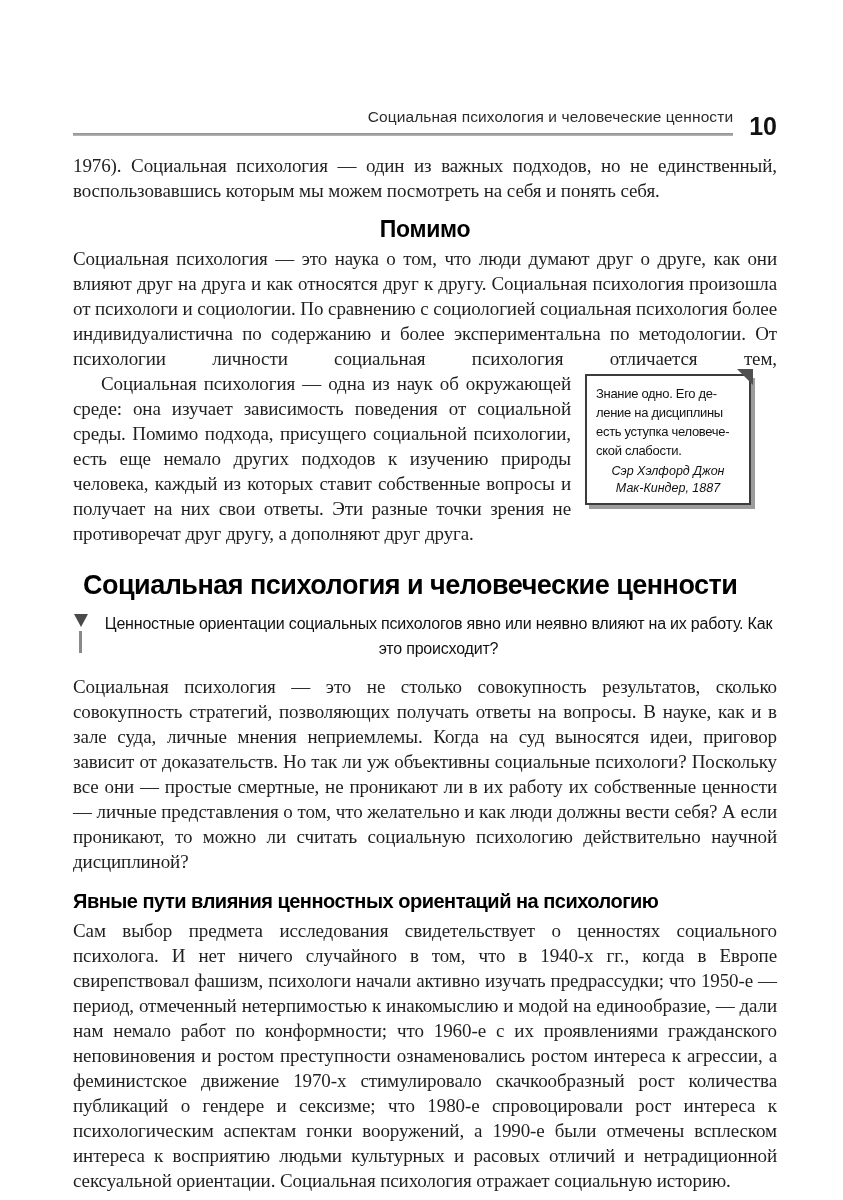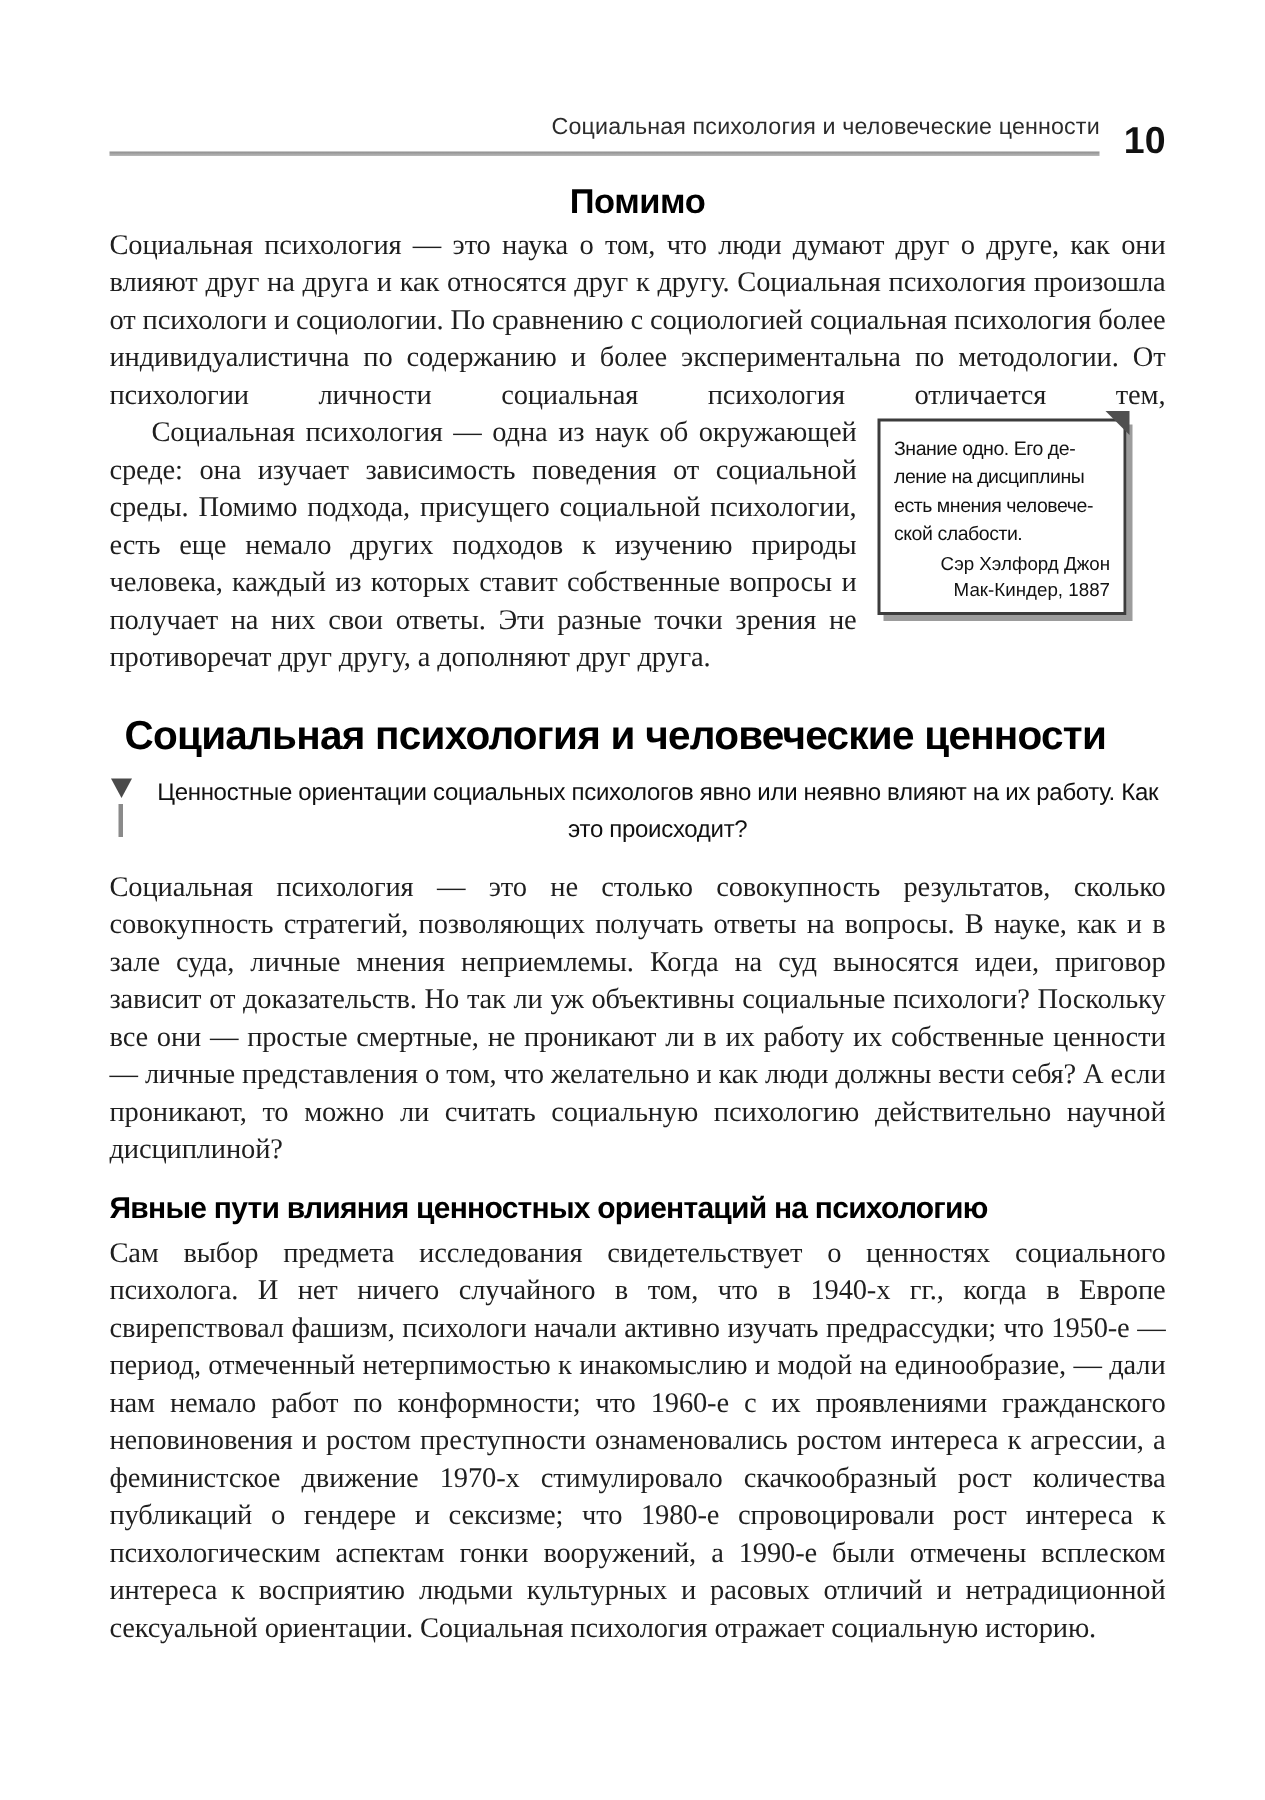--- a/index.html
+++ b/index.html
@@ -6,21 +6,21 @@
   body {
     width: 843px; height: 1200px;
     background: #ffffff;
     overflow: hidden;
     font-family: "Liberation Serif", serif;
     color: #1f1f1f;
   }
   .page {
     box-sizing: border-box;
     width: 843px; height: 880px;
-    padding: 76px 66px 0 73px;
+    padding: 108px 66px 0 73px;
   }
   
   .header { display: flex; align-items: flex-end; }
   .header-left { flex: 1 1 auto; min-width: 0; }
   .running-title {
     display: block;
     text-align: right;
     font-family: "Liberation Sans", sans-serif;
     font-size: 15.5px;
     color: #2c2c2c;
@@ -89,21 +89,22 @@
     font-size: 13px;
     line-height: 19px;
     letter-spacing: -0.3px;
     color: #111;
     white-space: pre-line;
   }
   .quote-attribution {
     margin: 3px 0 0 0;
     font-size: 12.5px;
     line-height: 17px;
-    text-align: right;
+    font-style: italic;
+    text-align: center;
     color: #111;
     white-space: pre-line;
   }
   
   .section-heading {
     clear: both;
     font-family: "Liberation Sans", sans-serif;
     font-size: 27px;
     font-weight: bold;
     color: #000;
@@ -152,31 +153,32 @@
   <header class="header">
     <div class="header-left">
       <span class="running-title">Социальная психология и человеческие ценности</span>
       <div class="header-rule"></div>
     </div>
     <span class="page-number">10</span>
   </header>
 
   <main class="content">
 
+    <p class="body-text">1976). Социальная психология — один из важных подходов, но не единственный, воспользовавшись которым мы можем посмотреть на себя и понять себя.</p>
 
     <h2 class="summary-heading">Помимо</h2>
 
     <p class="body-text last-justify">Социальная психология — это наука о том, что люди думают друг о друге, как они влияют друг на друга и как относятся друг к другу. Социальная психология произошла от психологи и социологии. По сравнению с социологией социальная психология более индивидуалистична по содержанию и более экспериментальна по методологии. От психологии личности социальная психология отличается тем,</p>
 
     <div class="wrap-zone">
       <aside class="quote-box">
         <div class="quote-triangle"></div>
         <p class="quote-text">Знание одно. Его де-
 ление на дисциплины
-есть мнения человече-
+есть уступка человече-
 ской слабости.</p>
         <p class="quote-attribution">Сэр Хэлфорд Джон
 Мак-Киндер, 1887</p>
       </aside>
       <p class="body-text indent">Социальная психология — одна из наук об окружающей среде: она изучает зависимость поведения от социальной среды. Помимо подхода, присущего социальной психологии, есть еще немало других подходов к изучению природы человека, каждый из которых ставит собственные вопросы и получает на них свои ответы. Эти разные точки зрения не противоречат друг другу, а дополняют друг друга.</p>
     </div>
 
     <h1 class="section-heading">Социальная психология и человеческие ценности</h1>
 
     <div class="callout">

